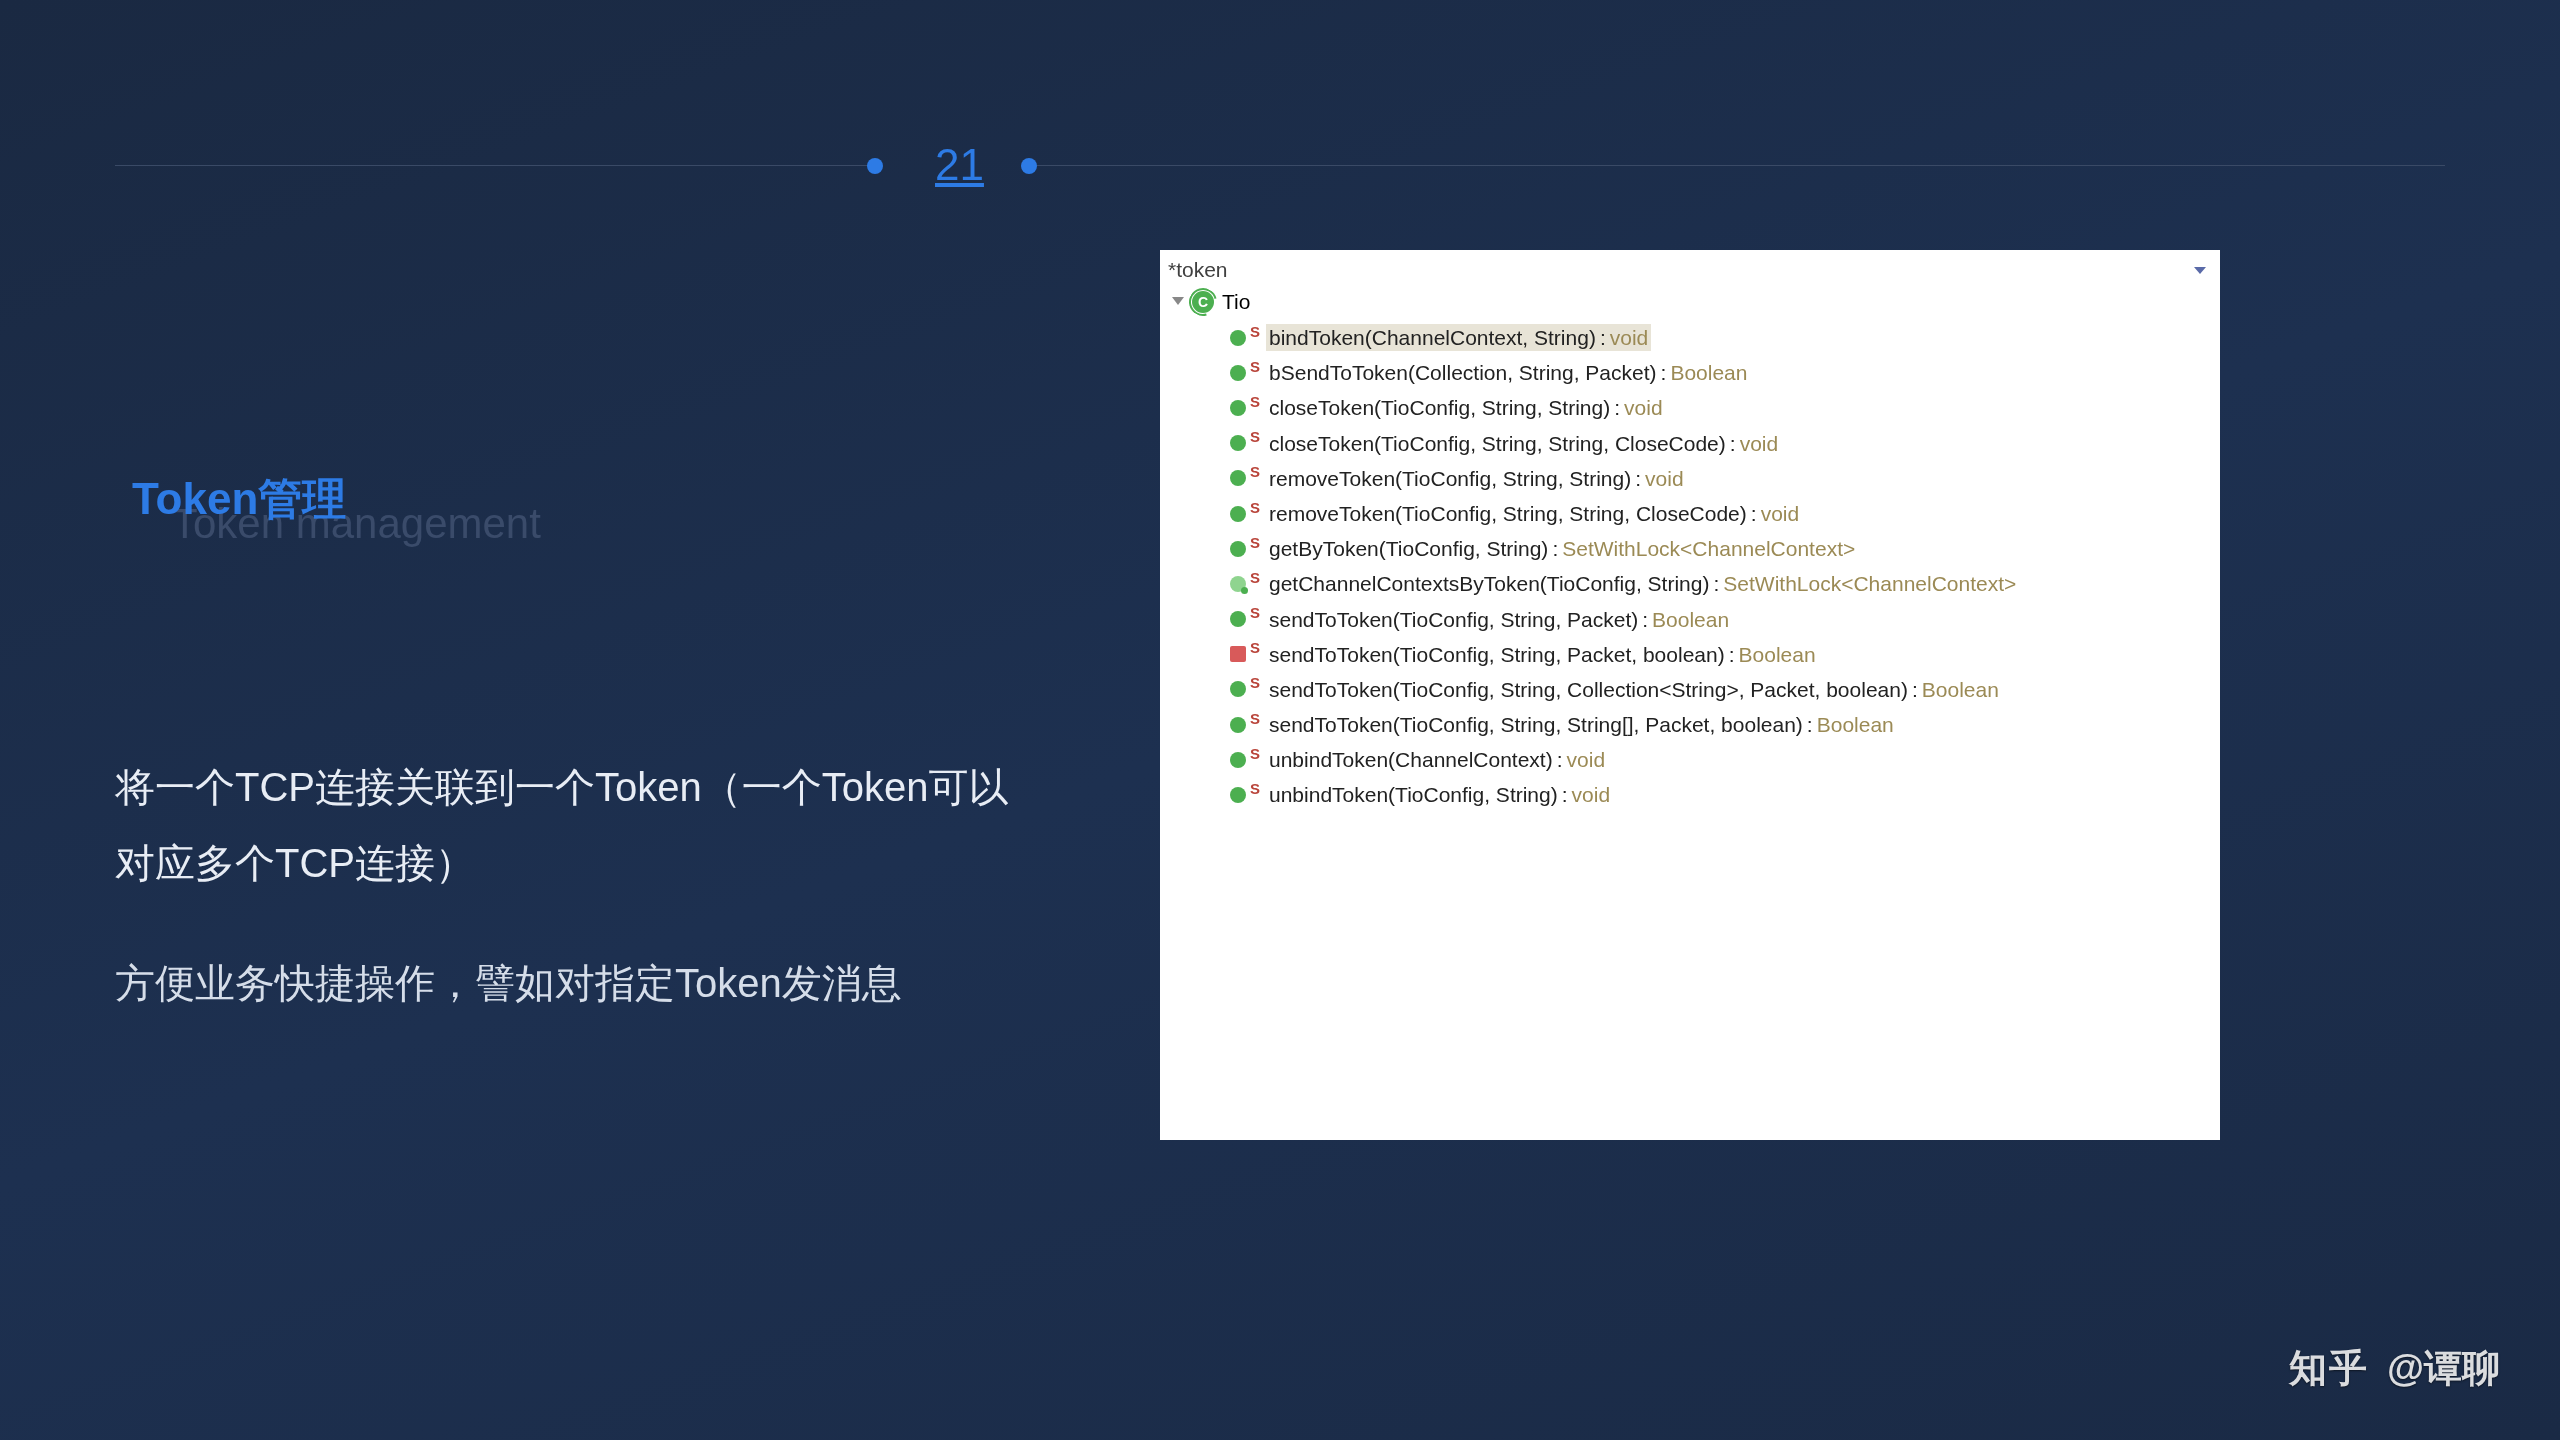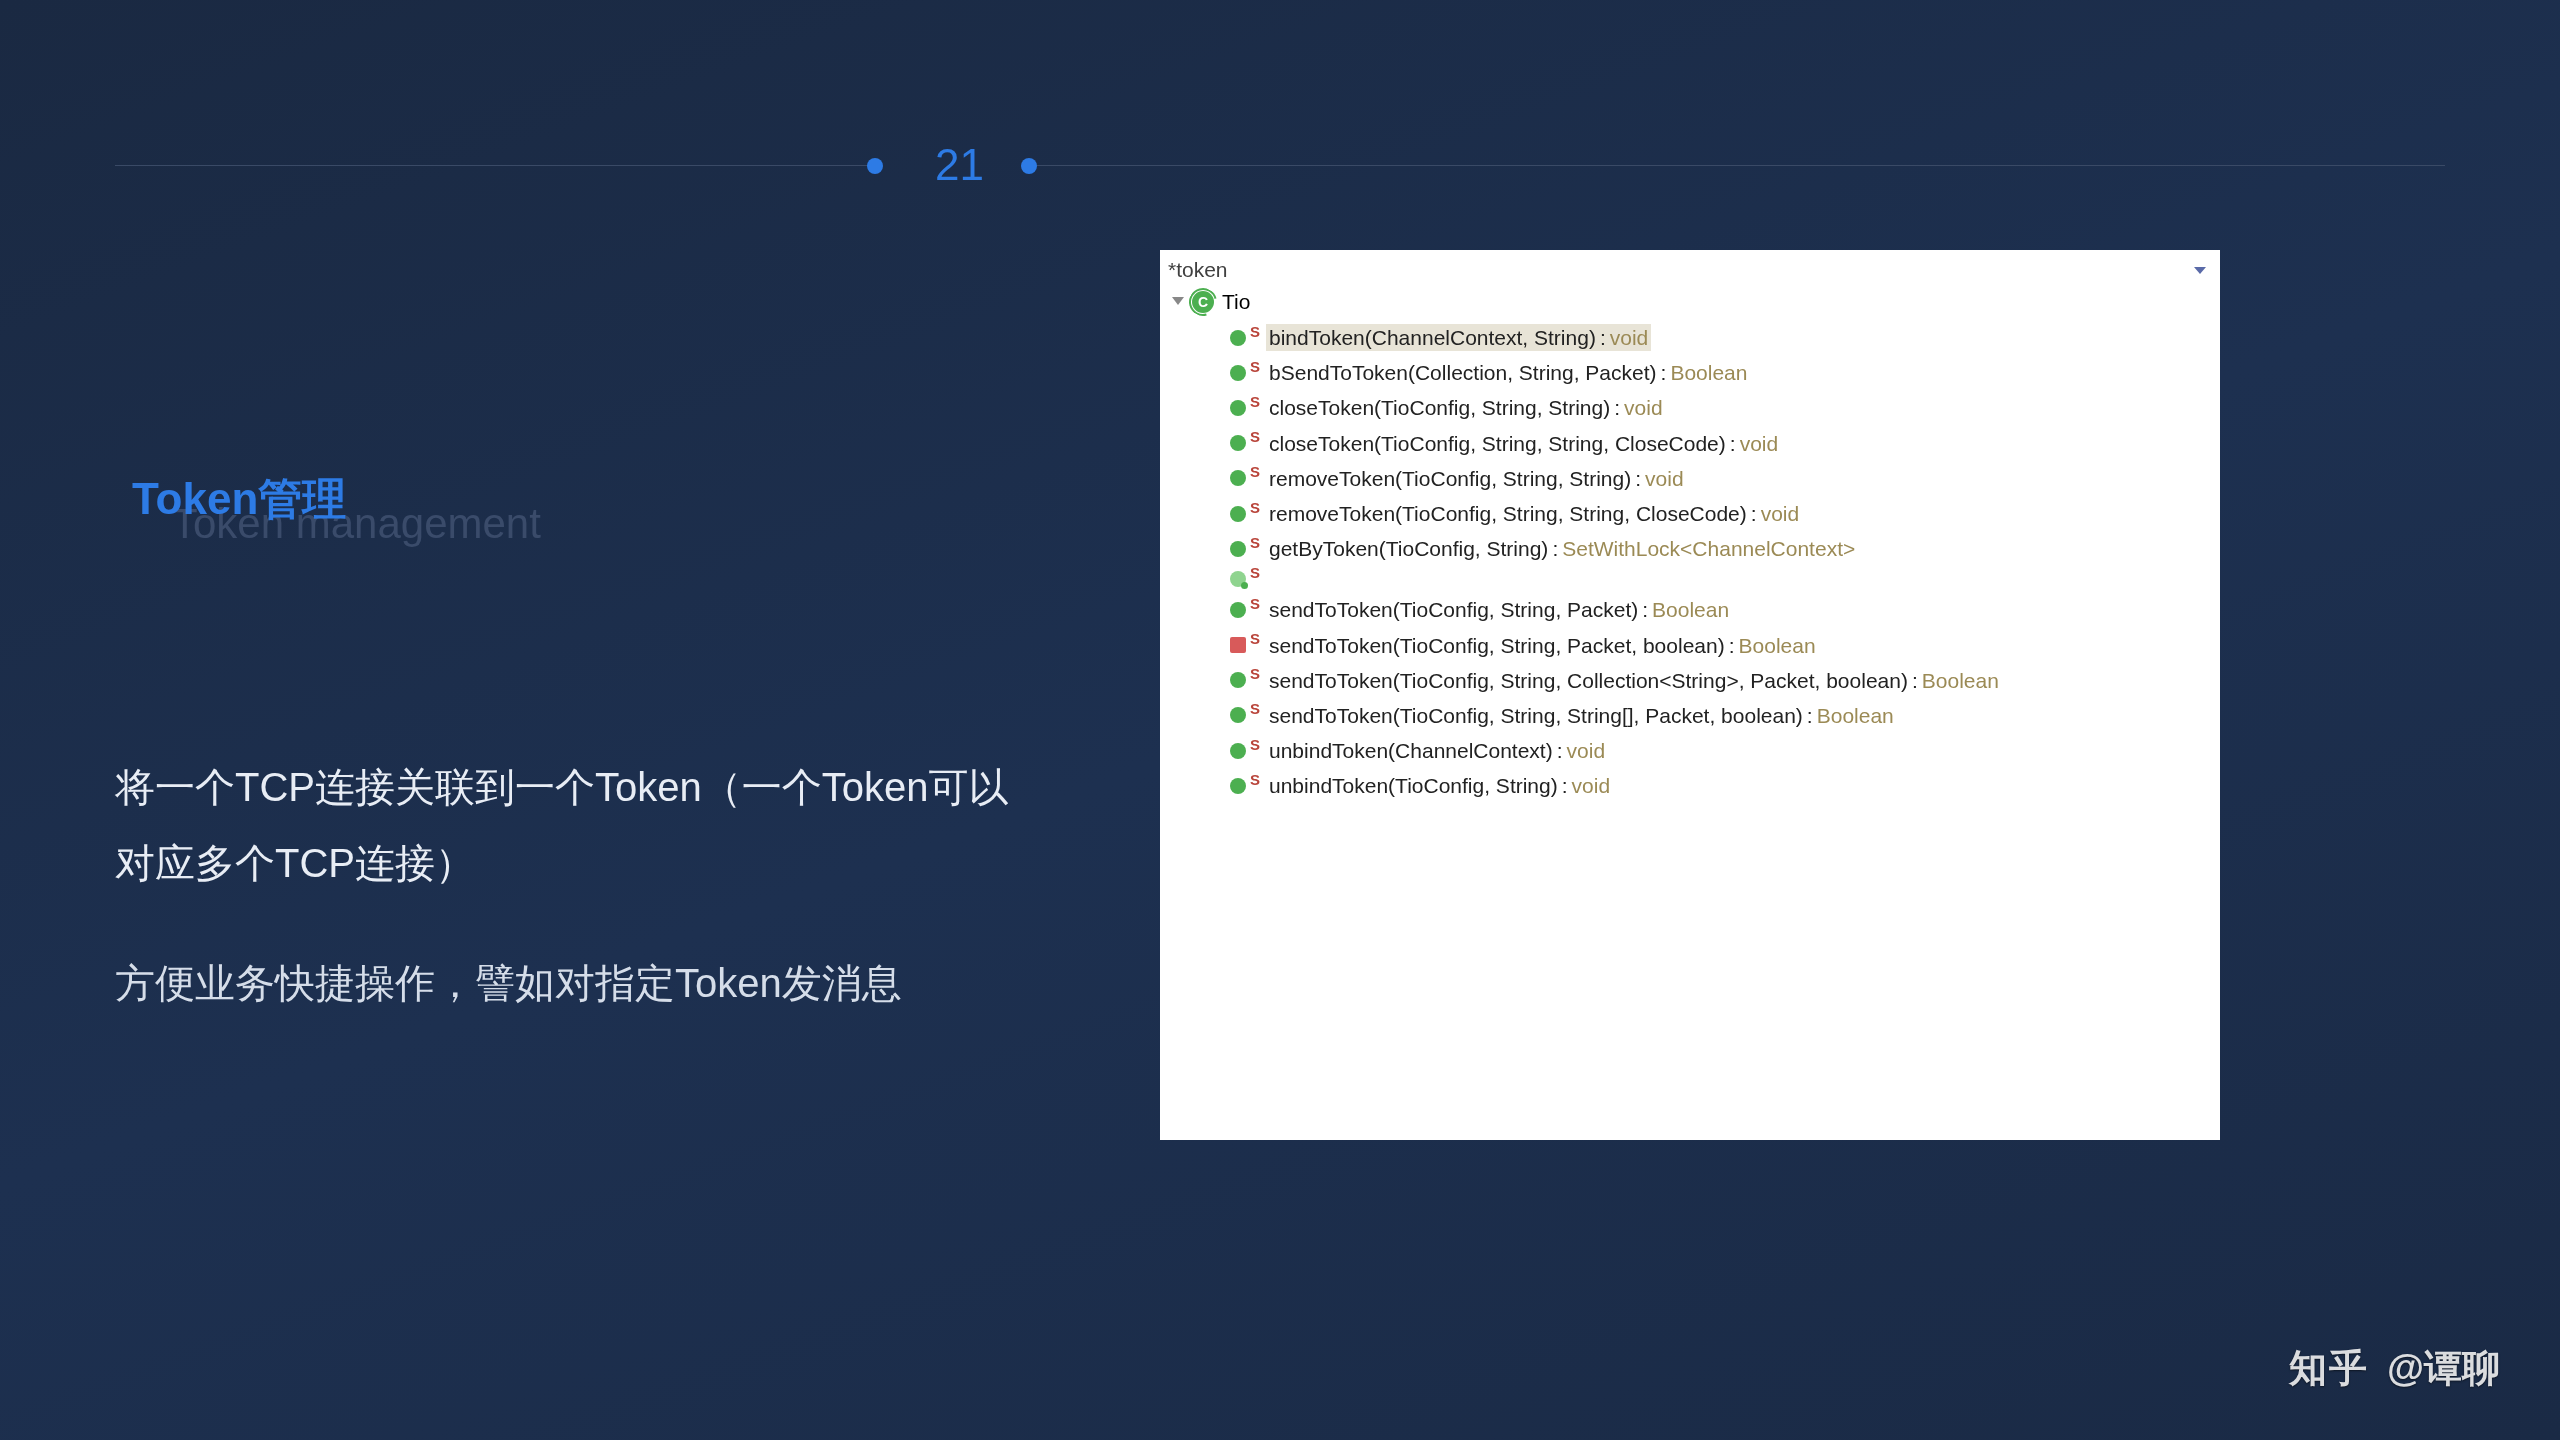--- a/index.html
+++ b/index.html
@@ -34,20 +34,21 @@
     right: -8px; top: -7px;
     width: 16px; height: 16px;
     border-radius: 50%;
     background: #2d7be5;
   }
   .page-num {
     color: #2d7be5;
     font-size: 44px;
     font-weight: 500;
     padding: 0 45px 0 60px;
+    text-decoration: underline;
   }
   .divider-line-right {
     flex: 1;
     height: 1px;
     background: #3a4a66;
     position: relative;
   }
   .divider-line-right::before {
     content: "";
     position: absolute;
@@ -261,20 +262,21 @@
         <span class="sig-wrap"><span class="sig">removeToken(TioConfig, String, String, CloseCode)</span><span class="colon">:</span><span class="ret">void</span></span>
       </div>
       <div class="method-row">
         <span class="m-badge"></span>
         <span class="s-mark">S</span>
         <span class="sig-wrap"><span class="sig">getByToken(TioConfig, String)</span><span class="colon">:</span><span class="ret generic">SetWithLock&lt;ChannelContext&gt;</span></span>
       </div>
       <div class="method-row">
         <span class="m-badge light"></span>
         <span class="s-mark">S</span>
+        <span class="sig-wrap"><span class="sig">getChannelContextsByToken(TioConfig, String)</span><span class="colon">:</span><span class="ret generic">SetWithLock&lt;ChannelContext&gt;</span></span>
       </div>
       <div class="method-row">
         <span class="m-badge"></span>
         <span class="s-mark">S</span>
         <span class="sig-wrap"><span class="sig">sendToToken(TioConfig, String, Packet)</span><span class="colon">:</span><span class="ret">Boolean</span></span>
       </div>
       <div class="method-row">
         <span class="m-badge deprecated"></span>
         <span class="s-mark">S</span>
         <span class="sig-wrap"><span class="sig">sendToToken(TioConfig, String, Packet, boolean)</span><span class="colon">:</span><span class="ret">Boolean</span></span>

